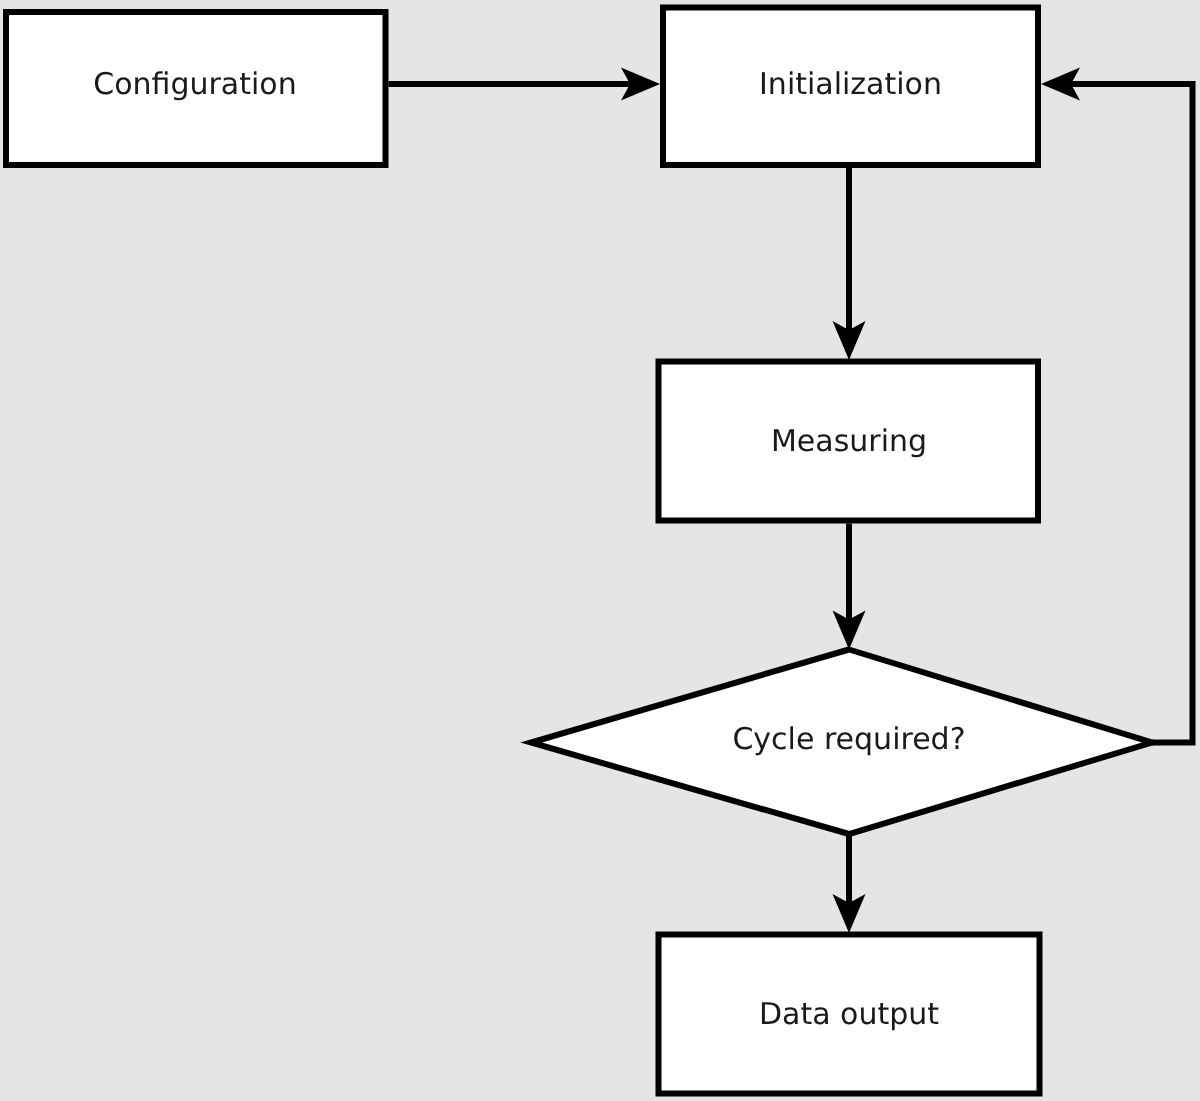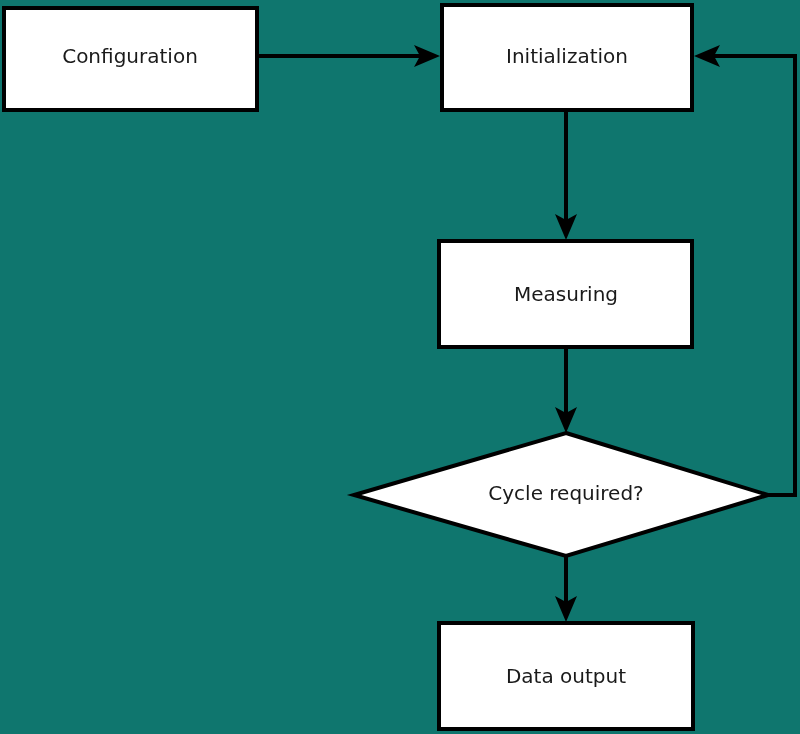--- a/index.html
+++ b/index.html
@@ -11,21 +11,21 @@
   body {
     width: 800px;
     height: 734px;
     font-family: "DejaVu Sans", sans-serif;
     overflow: hidden;
   }
   #flow-root {
     position: relative;
     width: 800px;
     height: 734px;
-    background: #0f766e;
+    background: #e5e5e5;
   }
   #flow-svg {
     position: absolute;
     left: 0;
     top: 0;
     width: 800px;
     height: 734px;
     display: block;
   }
   .node-shape {

